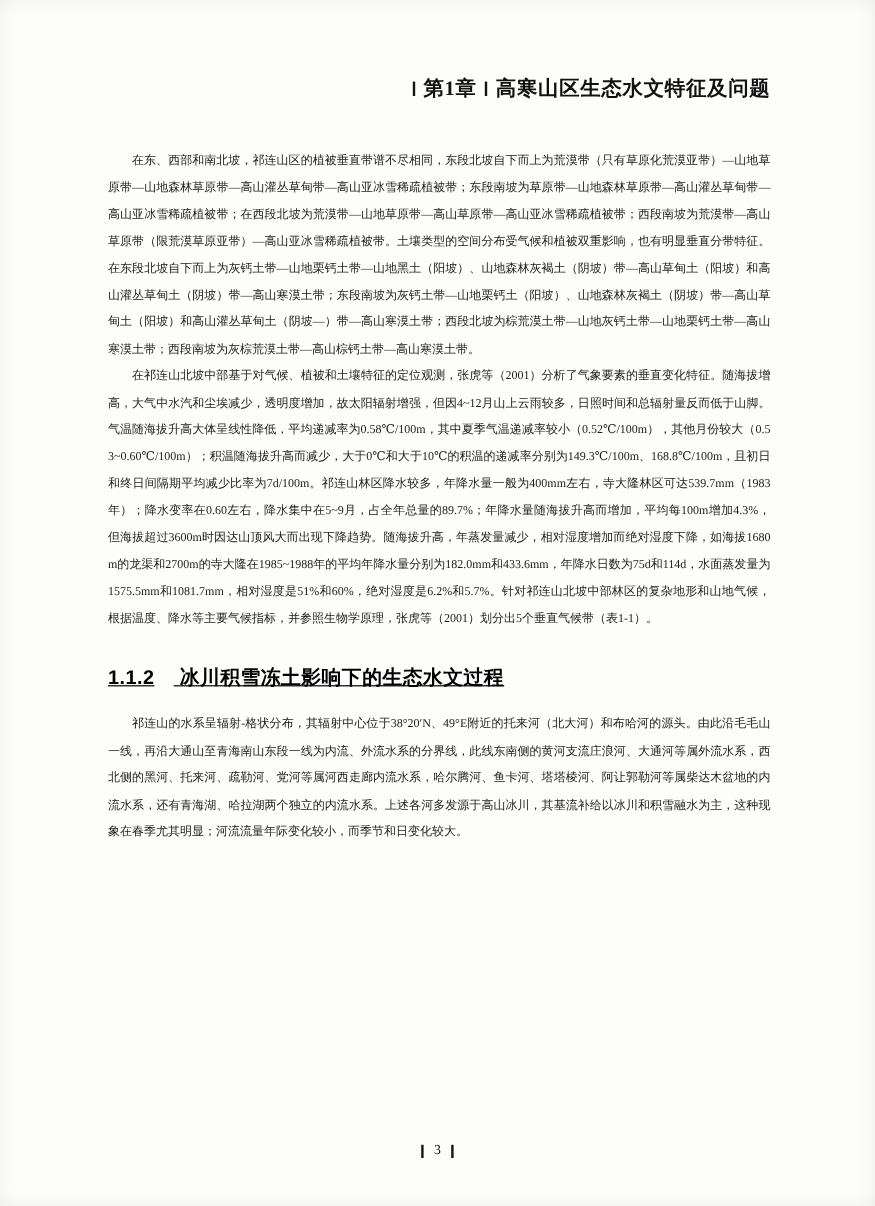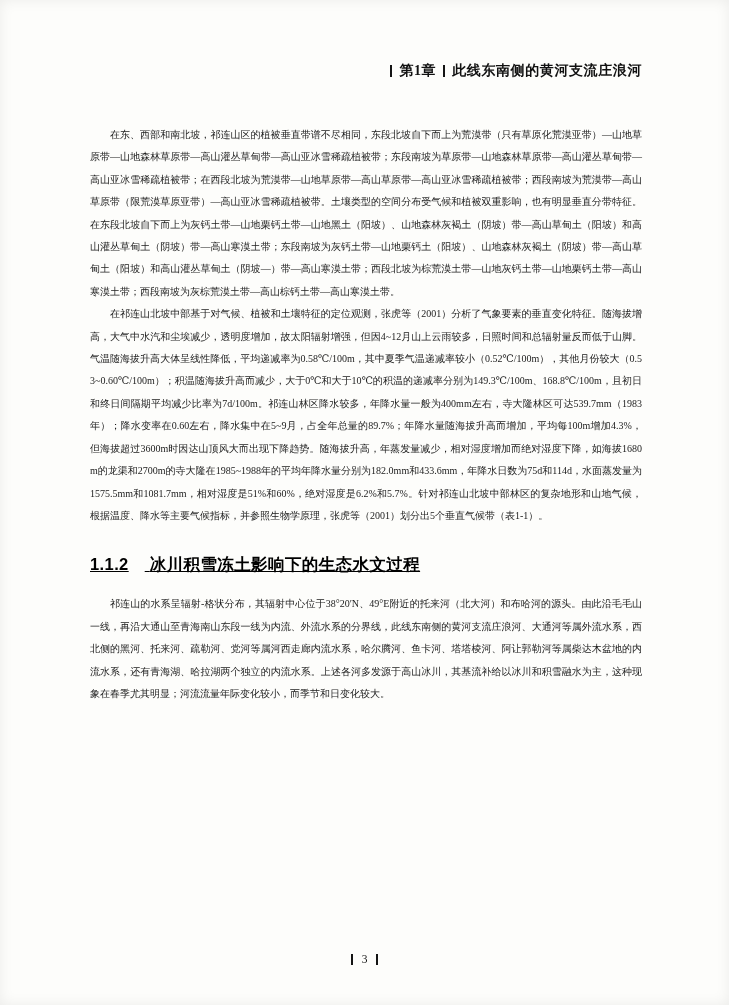--- a/index.html
+++ b/index.html
@@ -18,21 +18,21 @@
     overflow: hidden;
   }
   .running-header {
     position: absolute;
     top: 62px;
     left: 90px;
     right: 87px;
     display: flex;
     justify-content: flex-end;
     align-items: center;
-    font-size: 14px;
+    font-size: 17px;
     font-weight: bold;
     letter-spacing: 0.6px;
     color: #111;
   }
   .vbar {
     display: inline-block;
     width: 2px;
     height: 12px;
     background: #141414;
   }
@@ -76,21 +76,21 @@
 </style>
 </head>
 <body>
 
 <div class="page">
 
   <header class="running-header">
     <span class="vbar"></span>
     <span class="chapter">第1章</span>
     <span class="vbar"></span>
-    <span class="chapter-title">此线东南侧的黄河支流庄浪河</span>
+    <span class="chapter-title">高寒山区生态水文特征及问题</span>
   </header>
 
   <main class="content">
     <p class="para">在东、西部和南北坡，祁连山区的植被垂直带谱不尽相同，东段北坡自下而上为荒漠带（只有草原化荒漠亚带）—山地草原带—山地森林草原带—高山灌丛草甸带—高山亚冰雪稀疏植被带；东段南坡为草原带—山地森林草原带—高山灌丛草甸带—高山亚冰雪稀疏植被带；在西段北坡为荒漠带—山地草原带—高山草原带—高山亚冰雪稀疏植被带；西段南坡为荒漠带—高山草原带（限荒漠草原亚带）—高山亚冰雪稀疏植被带。土壤类型的空间分布受气候和植被双重影响，也有明显垂直分带特征。在东段北坡自下而上为灰钙土带—山地栗钙土带—山地黑土（阳坡）、山地森林灰褐土（阴坡）带—高山草甸土（阳坡）和高山灌丛草甸土（阴坡）带—高山寒漠土带；东段南坡为灰钙土带—山地栗钙土（阳坡）、山地森林灰褐土（阴坡）带—高山草甸土（阳坡）和高山灌丛草甸土（阴坡—）带—高山寒漠土带；西段北坡为棕荒漠土带—山地灰钙土带—山地栗钙土带—高山寒漠土带；西段南坡为灰棕荒漠土带—高山棕钙土带—高山寒漠土带。</p>
     <p class="para">在祁连山北坡中部基于对气候、植被和土壤特征的定位观测，张虎等（2001）分析了气象要素的垂直变化特征。随海拔增高，大气中水汽和尘埃减少，透明度增加，故太阳辐射增强，但因4~12月山上云雨较多，日照时间和总辐射量反而低于山脚。气温随海拔升高大体呈线性降低，平均递减率为0.58℃/100m，其中夏季气温递减率较小（0.52℃/100m），其他月份较大（0.53~0.60℃/100m）；积温随海拔升高而减少，大于0℃和大于10℃的积温的递减率分别为149.3℃/100m、168.8℃/100m，且初日和终日间隔期平均减少比率为7d/100m。祁连山林区降水较多，年降水量一般为400mm左右，寺大隆林区可达539.7mm（1983年）；降水变率在0.60左右，降水集中在5~9月，占全年总量的89.7%；年降水量随海拔升高而增加，平均每100m增加4.3%，但海拔超过3600m时因达山顶风大而出现下降趋势。随海拔升高，年蒸发量减少，相对湿度增加而绝对湿度下降，如海拔1680m的龙渠和2700m的寺大隆在1985~1988年的平均年降水量分别为182.0mm和433.6mm，年降水日数为75d和114d，水面蒸发量为1575.5mm和1081.7mm，相对湿度是51%和60%，绝对湿度是6.2%和5.7%。针对祁连山北坡中部林区的复杂地形和山地气候，根据温度、降水等主要气候指标，并参照生物学原理，张虎等（2001）划分出5个垂直气候带（表1-1）。</p>
 
     <h2 class="section-heading">
       <span class="sec-num">1.1.2</span>
       <span class="sec-title">冰川积雪冻土影响下的生态水文过程</span>
     </h2>

